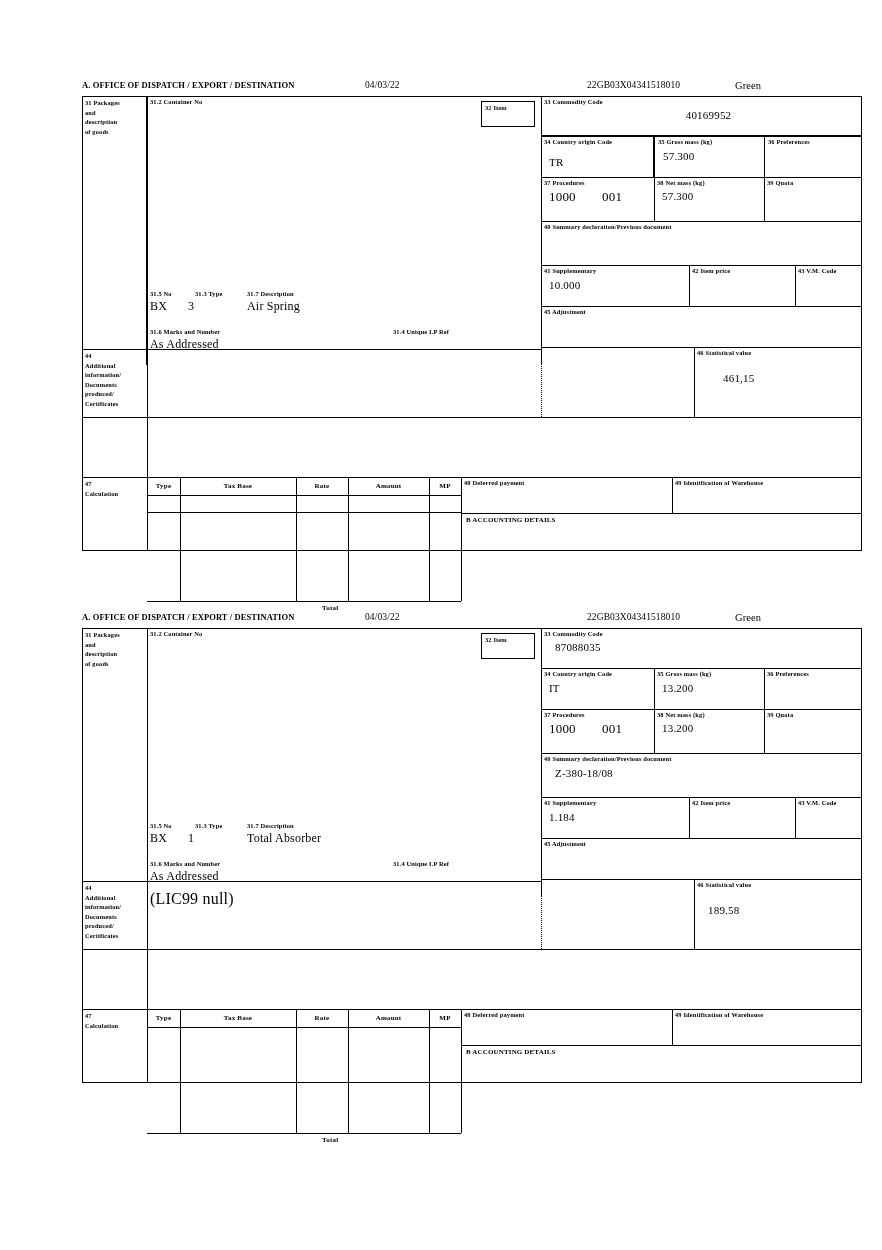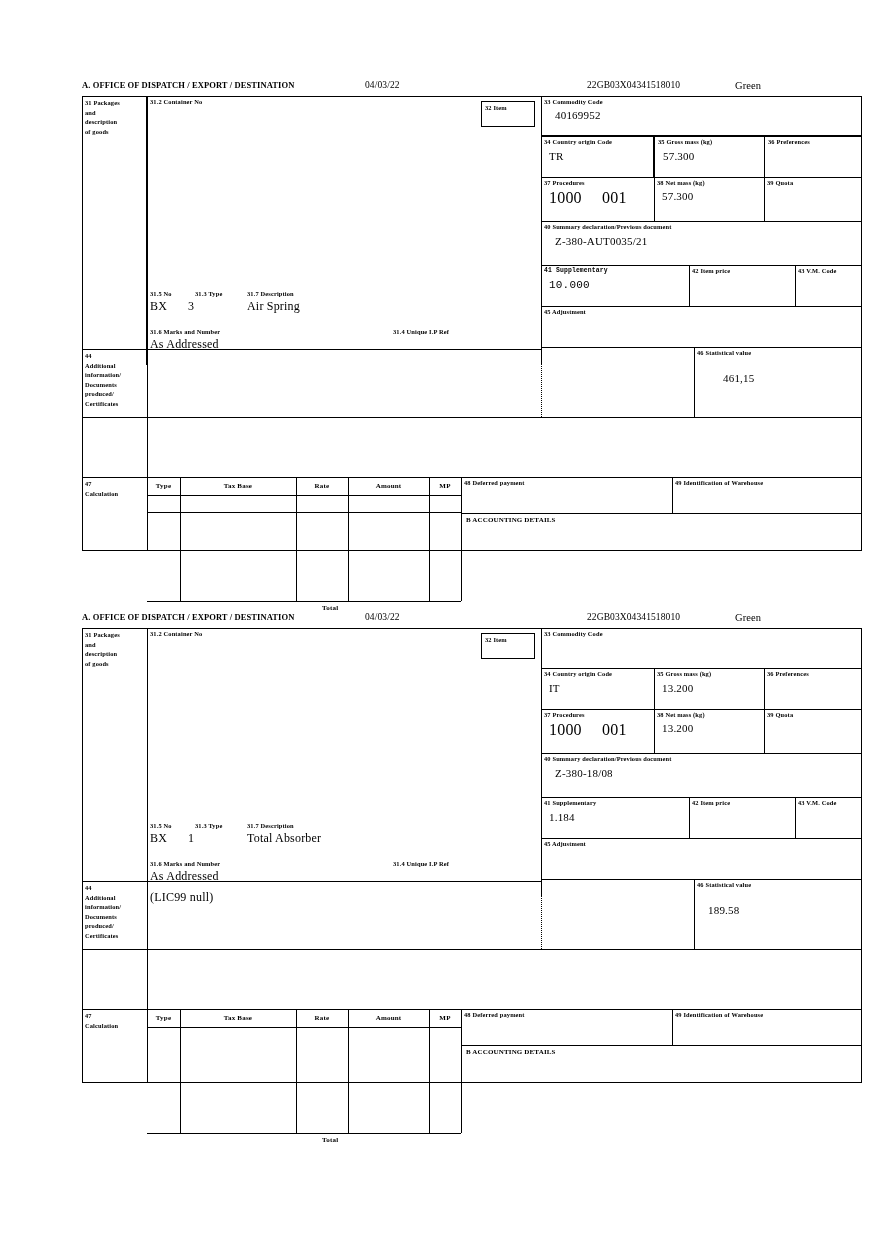--- a/index.html
+++ b/index.html
@@ -81,21 +81,21 @@
   .val.sm { font-size: 10px; }
 
   .inline-lbl {
     position: absolute;
     font-size: 6.4px;
     font-weight: bold;
     letter-spacing: 0.15px;
   }
   .inline-val {
     position: absolute;
-    font-size: 16px;
+    font-size: 13px;
     letter-spacing: 0.2px;
   }
 
   .hline {
     position: absolute;
     border-top: 1px solid #000;
   }
   .vline {
     position: absolute;
     border-left: 1px solid #000;
@@ -166,26 +166,26 @@
     <div class="vline" style="left:65px; top:16px; height:269px;"></div>
     <div class="vline" style="left:459px; top:16px; height:269px;"></div>
 
     <div class="box" style="left:399px; top:21px; width:54px; height:26px;">
       <div class="lbl">32 Item</div>
       <div class="itemno" style="left:6px; top:11px; position:relative;">1</div>
     </div>
 
     <div class="box" style="left:459px; top:16px; width:321px; height:40px; border-left:none; border-top:none; border-right:none;">
       <div class="lbl">33 Commodity Code</div>
-      <div class="val" style="padding-left:14px; padding-top:3px;">40169952</div>
+      <div class="val" style="padding-left:14px; padding-top:3px;text-align:center;">40169952</div>
     </div>
 
     <div class="box" style="left:459px; top:56px; width:113px; height:41px; border-left:none; border-top:none; border-bottom:none;">
       <div class="lbl">34 Country origin Code</div>
-      <div class="val" style="padding-left:8px; padding-top:4px;">TR</div>
+      <div class="val" style="padding-left:8px; padding-top:4px;margin-top:6px;">TR</div>
     </div>
     <div class="box" style="left:572px; top:56px; width:110px; height:41px; border-top:none; border-bottom:none; border-right:none;">
       <div class="lbl">35 Gross mass (kg)</div>
       <div class="val" style="padding-left:8px; padding-top:4px;">57.300</div>
     </div>
     <div class="box" style="left:682px; top:56px; width:98px; height:41px; border-top:none; border-bottom:none; border-right:none;">
       <div class="lbl">36 Preferences</div>
       <div class="val" style="padding-left:8px; padding-top:4px;"></div>
     </div>
     <div class="hline" style="left:459px; top:56px; width:321px;"></div>
@@ -203,25 +203,24 @@
       <div class="val" style="padding-left:8px; padding-top:3px;">57.300</div>
     </div>
     <div class="box" style="left:682px; top:97px; width:98px; height:44px; border:none;">
       <div class="lbl">39 Quota</div>
       <div class="val" style="padding-left:8px; padding-top:3px;"></div>
     </div>
 
     <div class="hline" style="left:459px; top:141px; width:321px;"></div>
     <div class="box" style="left:459px; top:141px; width:321px; height:44px; border:none;">
       <div class="lbl">40 Summary declaration/Previous document</div>
-      <div class="val" style="padding-left:14px; padding-top:4px;">Z-380-AUT0035/21</div>
     </div>
 
     <div class="hline" style="left:459px; top:185px; width:321px;"></div>
-    <div class="box" style="left:459px; top:185px; width:148px; height:41px; border:none;font-family:Liberation Mono, monospace;">
+    <div class="box" style="left:459px; top:185px; width:148px; height:41px; border:none;">
       <div class="lbl">41 Supplementary</div>
       <div class="val" style="padding-left:8px; padding-top:4px;">10.000</div>
     </div>
     <div class="box" style="left:607px; top:185px; width:106px; height:41px; border:none;">
       <div class="lbl">42 Item price</div>
       <div class="val" style="padding-left:8px; padding-top:4px;"></div>
     </div>
     <div class="box" style="left:713px; top:185px; width:67px; height:41px; border:none;">
       <div class="lbl">43 V.M. Code</div>
       <div class="val" style="padding-left:8px; padding-top:4px;"></div>
@@ -331,20 +330,21 @@
     <div class="vline" style="left:65px; top:16px; height:269px;"></div>
     <div class="vline" style="left:459px; top:16px; height:269px;"></div>
 
     <div class="box" style="left:399px; top:21px; width:54px; height:26px;">
       <div class="lbl">32 Item</div>
       <div class="itemno" style="left:6px; top:11px; position:relative;">2</div>
     </div>
 
     <div class="box" style="left:459px; top:16px; width:321px; height:40px; border:none;">
       <div class="lbl">33 Commodity Code</div>
+      <div class="val" style="padding-left:14px; padding-top:3px;">87088035</div>
     </div>
 
     <div class="box" style="left:459px; top:56px; width:113px; height:41px; border:none;">
       <div class="lbl">34 Country origin Code</div>
       <div class="val" style="padding-left:8px; padding-top:4px;">IT</div>
     </div>
     <div class="box" style="left:572px; top:56px; width:110px; height:41px; border:none;">
       <div class="lbl">35 Gross mass (kg)</div>
       <div class="val" style="padding-left:8px; padding-top:4px;">13.200</div>
     </div>
@@ -409,21 +409,21 @@
 
     <div class="hline" style="left:0; top:269px; width:459px;"></div>
     <div class="box" style="left:0; top:269px; width:65px; height:128px; border:none;">
       <div class="lbl multi">44</div>
       <div class="lbl multi" style="padding-top:0;">Additional</div>
       <div class="lbl multi" style="padding-top:0;">information/</div>
       <div class="lbl multi" style="padding-top:0;">Documents</div>
       <div class="lbl multi" style="padding-top:0;">produced/</div>
       <div class="lbl multi" style="padding-top:0;">Certificates</div>
     </div>
-    <div class="inline-val" style="left:68px; top:278px; font-size:12px;">(LIC99 null)</div>
+    <div class="inline-val" style="left:68px; top:278px; font-size:16px;">(LIC99 null)</div>
     <div class="vline" style="left:65px; top:269px; height:128px;"></div>
 
     <div class="hline" style="left:0; top:337px; width:780px;"></div>
     <div class="hline" style="left:0; top:397px; width:780px;"></div>
     <div class="box" style="left:0; top:397px; width:65px; height:74px; border:none;">
       <div class="lbl multi">47</div>
       <div class="lbl multi" style="padding-top:0;">Calculation</div>
     </div>
     <div class="vline" style="left:65px; top:397px; height:74px;"></div>
 

